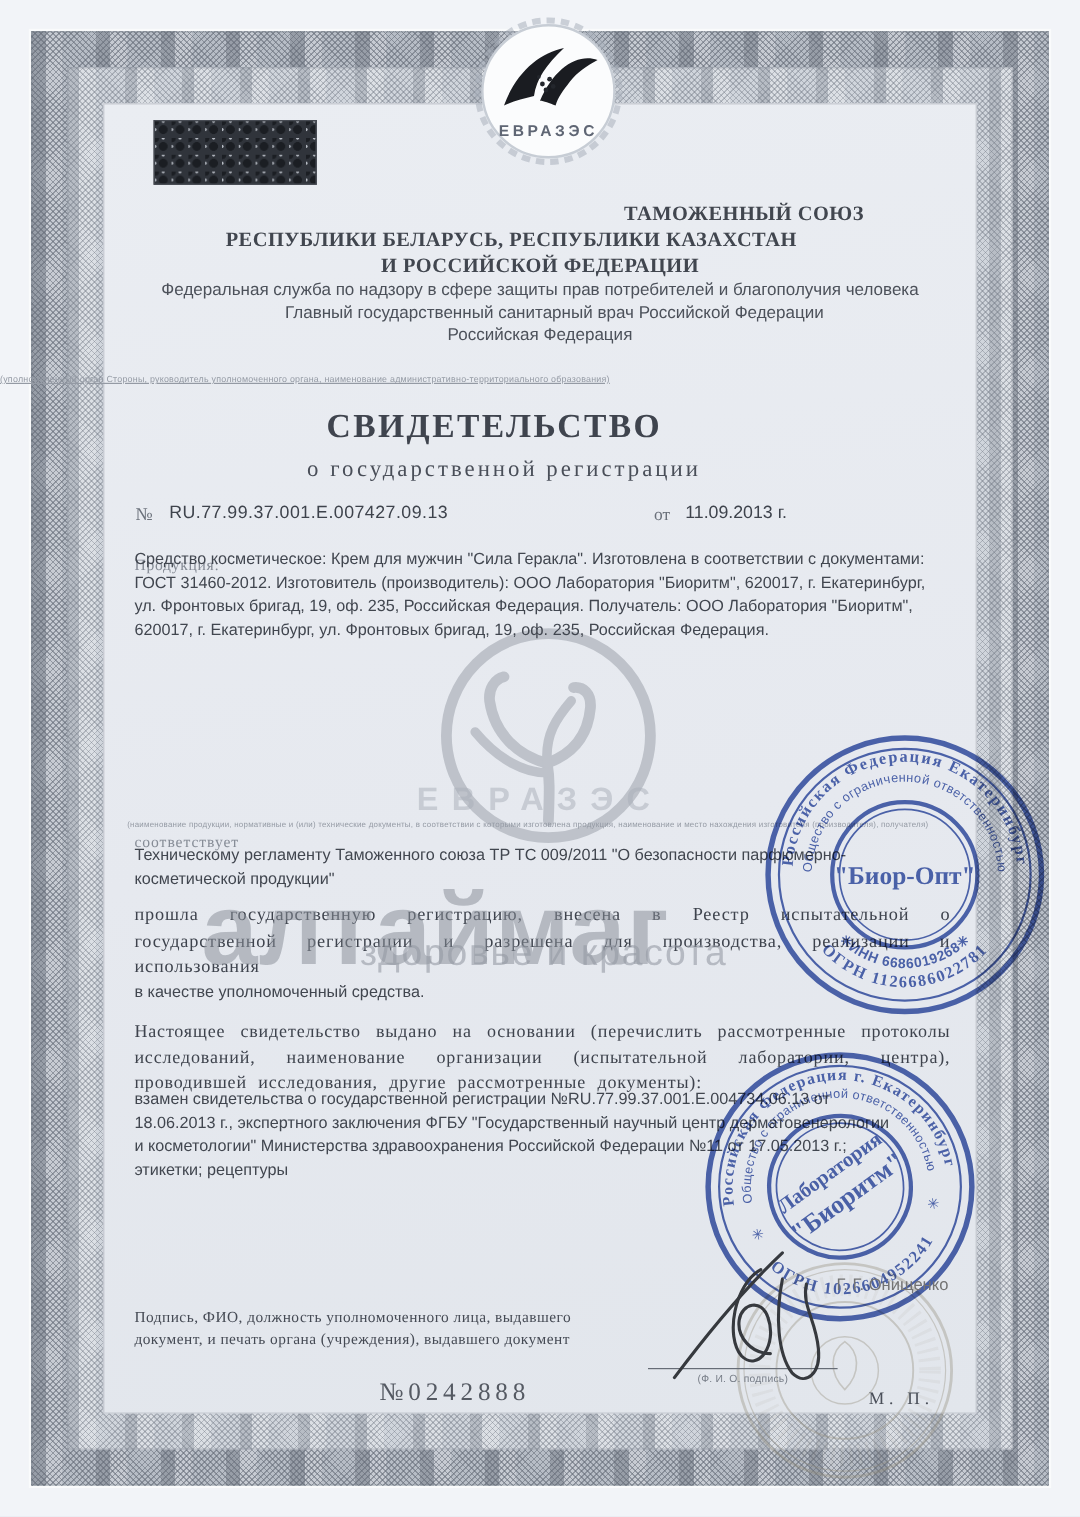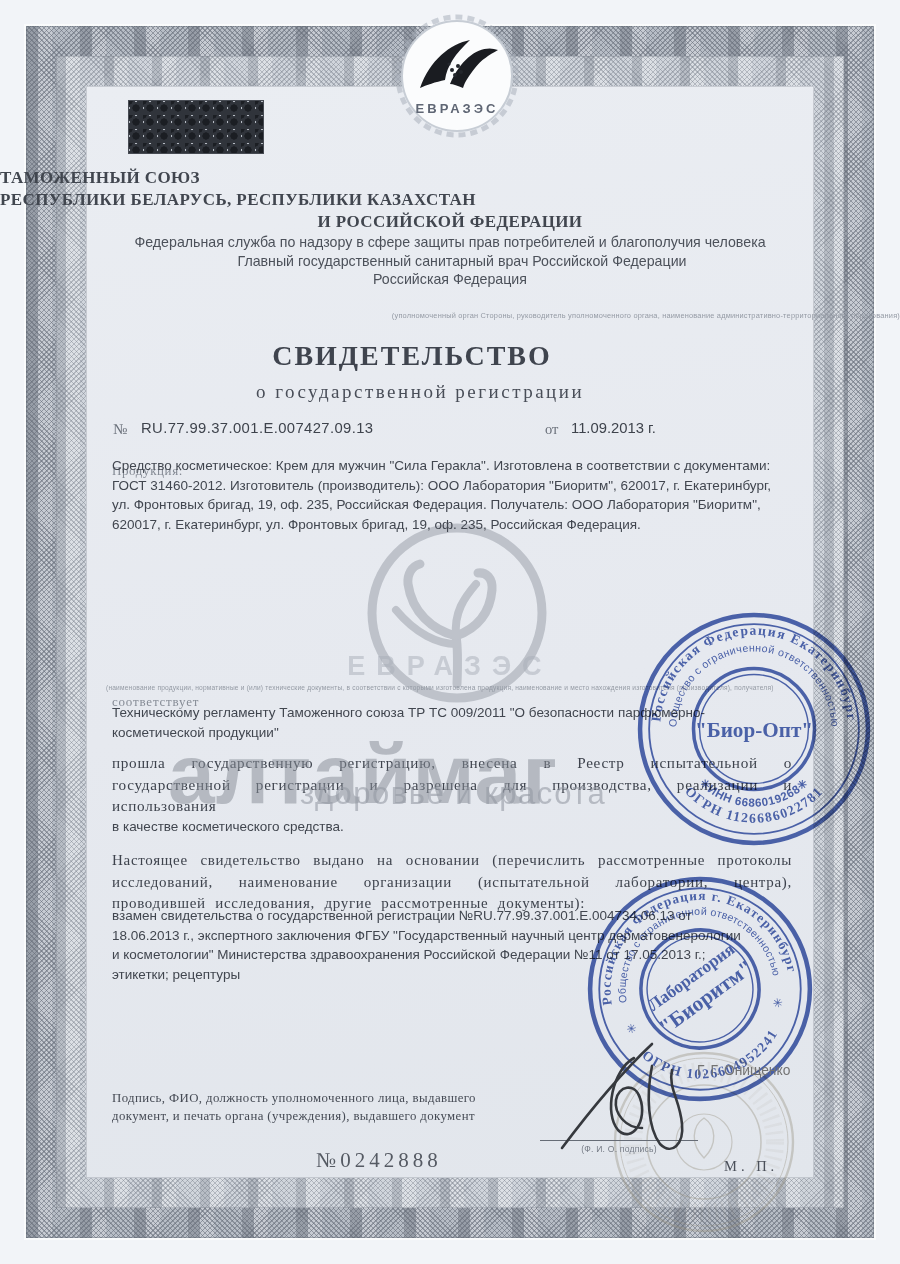--- a/index.html
+++ b/index.html
@@ -63,27 +63,27 @@
         <circle cx="66" cy="52" r="2"></circle>
         <circle cx="63" cy="61" r="2"></circle>
       <circle cx="69" cy="58" r="2"></circle>
         <circle cx="57" cy="50" r="1.6"></circle>
     </g>
     <text x="65" y="99" text-anchor="middle" font-family="Liberation Sans, sans-serif" font-size="13" font-weight="bold" letter-spacing="3" fill="#5f6674">ЕВРАЗЭС</text>
   </svg>
 
   <div class="abs pattern-block"></div>
 
-  <div class="abs serif hdr-serif" style="left:0;top:167px;width:720px;text-align:left;z-index:2;">ТАМОЖЕННЫЙ СОЮЗ</div>
-  <div class="abs serif hdr-serif" style="left:0;top:189px;width:852px;z-index:2;">РЕСПУБЛИКИ БЕЛАРУСЬ, РЕСПУБЛИКИ КАЗАХСТАН</div>
+  <div class="abs serif hdr-serif" style="left:0;top:167px;width:720px;text-align:right;z-index:2;">ТАМОЖЕННЫЙ СОЮЗ</div>
+  <div class="abs serif hdr-serif" style="left:0;top:189px;width:852px;text-align:center;z-index:2;">РЕСПУБЛИКИ БЕЛАРУСЬ, РЕСПУБЛИКИ КАЗАХСТАН</div>
   <div class="abs serif hdr-serif" style="left:0;top:211px;width:900px;text-align:center;z-index:2;">И РОССИЙСКОЙ ФЕДЕРАЦИИ</div>
   <div class="abs hdr-sans" style="left:0;top:233px;width:900px;text-align:center;z-index:2;">Федеральная служба по надзору в сфере защиты прав потребителей и благополучия человека</div>
   <div class="abs hdr-sans" style="left:12px;top:251.5px;width:900px;text-align:center;z-index:2;">Главный государственный санитарный врач Российской Федерации</div>
   <div class="abs hdr-sans" style="left:0;top:270px;width:900px;text-align:center;z-index:2;">Российская Федерация</div>
-  <div class="abs caption" style="left:0;top:311px;width:900px;text-align:right;z-index:2;">(уполномоченный орган Стороны, руководитель уполномоченного органа, наименование административно-территориального образования)</div>
+  <div class="abs caption" style="left:0;top:311px;width:900px;text-align:left;z-index:2;text-decoration:underline;">(уполномоченный орган Стороны, руководитель уполномоченного органа, наименование административно-территориального образования)</div>
 
   <div class="abs serif title-main" style="left:0;top:340px;width:824px;text-align:center;z-index:2;">СВИДЕТЕЛЬСТВО</div>
   <div class="abs serif title-sub" style="left:0;top:381px;width:840px;text-align:center;z-index:2;">о государственной регистрации</div>
 
   <div class="abs serif" style="left:113px;top:421px;font-size:15px;color:#6a707a;z-index:2;">№</div>
   <div class="abs" style="left:141px;top:420px;font-size:14.8px;letter-spacing:.4px;color:#3e434c;z-index:2;">RU.77.99.37.001.E.007427.09.13</div>
   <div class="abs serif" style="left:545px;top:421px;font-size:14.5px;color:#6a707a;z-index:2;">от</div>
   <div class="abs" style="left:571px;top:420px;font-size:14.8px;color:#3e434c;z-index:2;">11.09.2013 г.</div>
 
   <div class="abs serif" style="left:112px;top:447px;font-size:13px;letter-spacing:.6px;color:#848a94;z-index:2;margin-top:16px;">Продукция:</div>
@@ -99,21 +99,21 @@
       <path d="M34,92 C54,116 76,126 94,126" stroke-width="8"></path>
     </g>
   </svg>
   <div class="abs wm-evrazes" style="left:0;top:651px;width:900px;text-align:center;">ЕВРАЗЭС</div>
 
   <div class="abs caption" style="left:106px;top:684px;width:690px;font-size:6.6px;z-index:2;">(наименование продукции, нормативные и (или) технические документы, в соответствии с которыми изготовлена продукция, наименование и место нахождения изготовителя (производителя), получателя)</div>
   <div class="abs serif" style="left:112px;top:694px;font-size:13px;letter-spacing:.8px;color:#868c96;z-index:2;">соответствует</div>
   <div class="abs body-sans" style="left:112px;top:703px;width:662px;z-index:2;">Техническому регламенту Таможенного союза ТР ТС 009/2011 "О безопасности парфюмерно-косметической продукции"</div>
 
   <div class="abs serif body-serif" style="left:112px;top:752px;width:680px;z-index:2;">прошла государственную регистрацию, внесена в Реестр испытательной о государственной регистрации и разрешена для производства, реализации и использования</div>
-  <div class="abs body-sans" style="left:112px;top:817px;width:500px;z-index:2;">в качестве косметического средства.</div>
+  <div class="abs body-sans" style="left:112px;top:817px;width:500px;z-index:2;">в качестве уполномоченный средства.</div>
 
   <div class="abs wm-brand" style="left:168px;top:686px;margin-top:40px;">алтаймаг</div>
   <div class="abs wm-tag" style="left:300px;top:776px;">здоровье и красота</div>
 
   <div class="abs serif body-serif" style="left:112px;top:850px;width:680px;font-size:15px;z-index:2;">Настоящее свидетельство выдано на основании (перечислить рассмотренные протоколы исследований, наименование организации (испытательной лаборатории, центра), проводившей исследования, другие рассмотренные документы):</div>
   <div class="abs body-sans" style="left:112px;top:906px;width:640px;z-index:2;">взамен свидетельства о государственной регистрации №RU.77.99.37.001.Е.004734.06.13 от 18.06.2013 г., экспертного заключения ФГБУ "Государственный научный центр дерматовенерологии и косметологии" Министерства здравоохранения Российской Федерации №11 от 17.05.2013 г.; этикетки; рецептуры</div>
 
 
   <div class="abs serif" style="left:112px;top:1090px;width:392px;font-size:12.8px;line-height:17.5px;color:#454a54;letter-spacing:.4px;z-index:2;">Подпись, ФИО, должность уполномоченного лица, выдавшего документ, и печать органа (учреждения), выдавшего документ</div>
   <div class="abs serif" style="left:0;top:1148px;width:758px;text-align:center;font-size:21px;letter-spacing:4px;color:#555a63;z-index:2;">№0242888</div>

